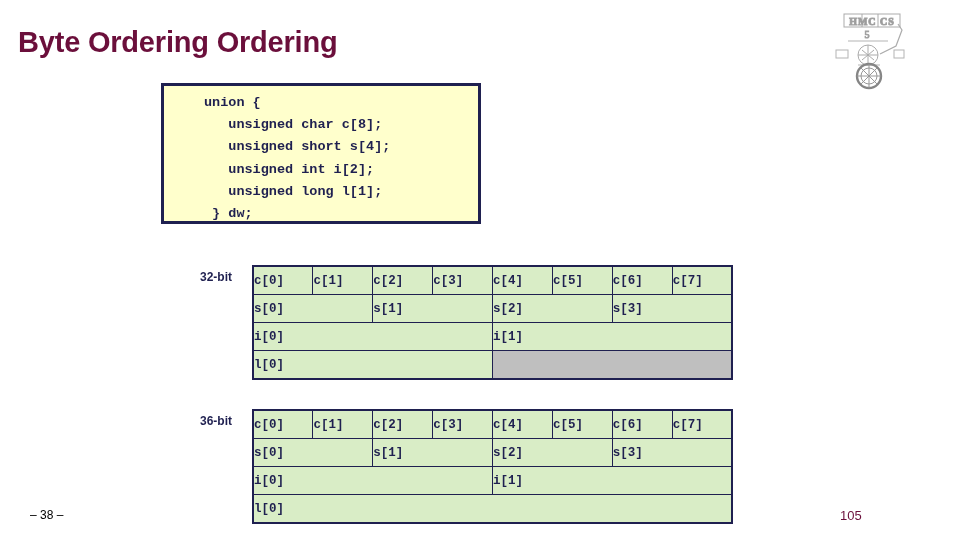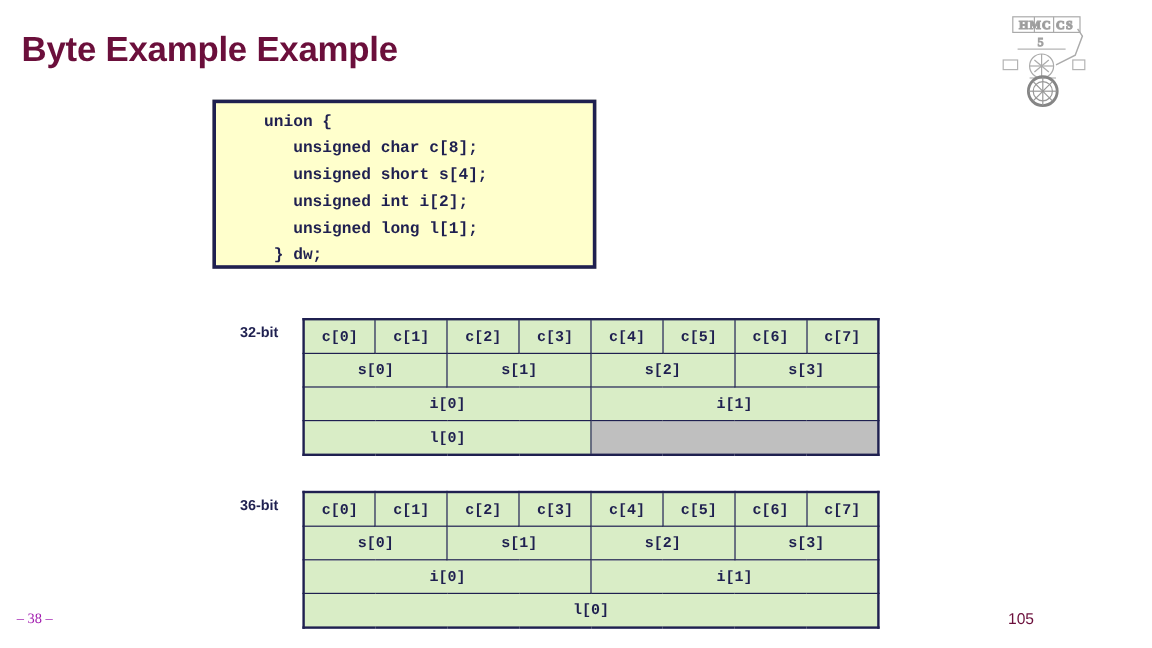--- a/index.html
+++ b/index.html
@@ -42,21 +42,20 @@
   
   .code-box {
     position: absolute;
     left: 161px;
     top: 83px;
     width: 320px;
     height: 141px;
     box-sizing: border-box;
     background: #ffffcc;
     border: 3px solid #1f2050;
-    margin-left: 16px;
   }
   .code-pre {
     margin: 0;
     padding: 6px 0 0 40px;
     font-family: "Liberation Mono", "DejaVu Sans Mono", monospace;
     font-size: 13.5px;
     line-height: 22.2px;
     font-weight: bold;
     color: #1f2050;
     white-space: pre;
@@ -86,56 +85,56 @@
   .byte-table {
     border-collapse: collapse;
     width: 481px;
     table-layout: fixed;
     border: 2px solid #1f2050;
   }
   .byte-table td {
     border: 1px solid #1f2050;
     height: 27px;
     background: #d9edc6;
-    text-align: center;
+    text-align: left;
     vertical-align: middle;
     font-family: "Liberation Mono", "DejaVu Sans Mono", monospace;
     font-size: 12.5px;
     font-weight: bold;
     color: #1f2050;
     padding: 0;
   }
   .byte-table td.empty {
     background: #bfbfbf;
   }
 
   
   .footer-left {
     position: absolute;
-    left: 14px;
+    left: 30px;
     top: 508px;
-    font-family: Liberation Serif, serif;
+    font-family: Liberation Sans, sans-serif;
     font-size: 12px;
-    color: #a21caf;
+    color: #000000;
     white-space: nowrap;
   }
   .footer-right {
     position: absolute;
     left: 840px;
     top: 508px;
     font-family: Liberation Sans, sans-serif;
     font-size: 13px;
     color: #6b0f3b;
     white-space: nowrap;
   }
 </style>
 </head>
 <body>
 
-<div class="slide-title">Byte Example Example</div>
+<div class="slide-title">Byte Ordering Ordering</div>
 
 <div class="logo">
   <svg viewBox="0 0 104 82" width="104" height="82" aria-hidden="true">
     <g stroke="#555" fill="none" stroke-width="1">
 
       <rect x="22" y="6" width="56" height="13" stroke="#666"></rect>
       <line x1="40" y1="6" x2="40" y2="19" stroke="#666"></line>
       <line x1="56" y1="6" x2="56" y2="19" stroke="#666"></line>
       <text x="50" y="16.5" font-family="'Liberation Serif', serif" font-size="10" font-weight="bold" fill="#444" text-anchor="middle" letter-spacing="1">HMC CS</text>
 

